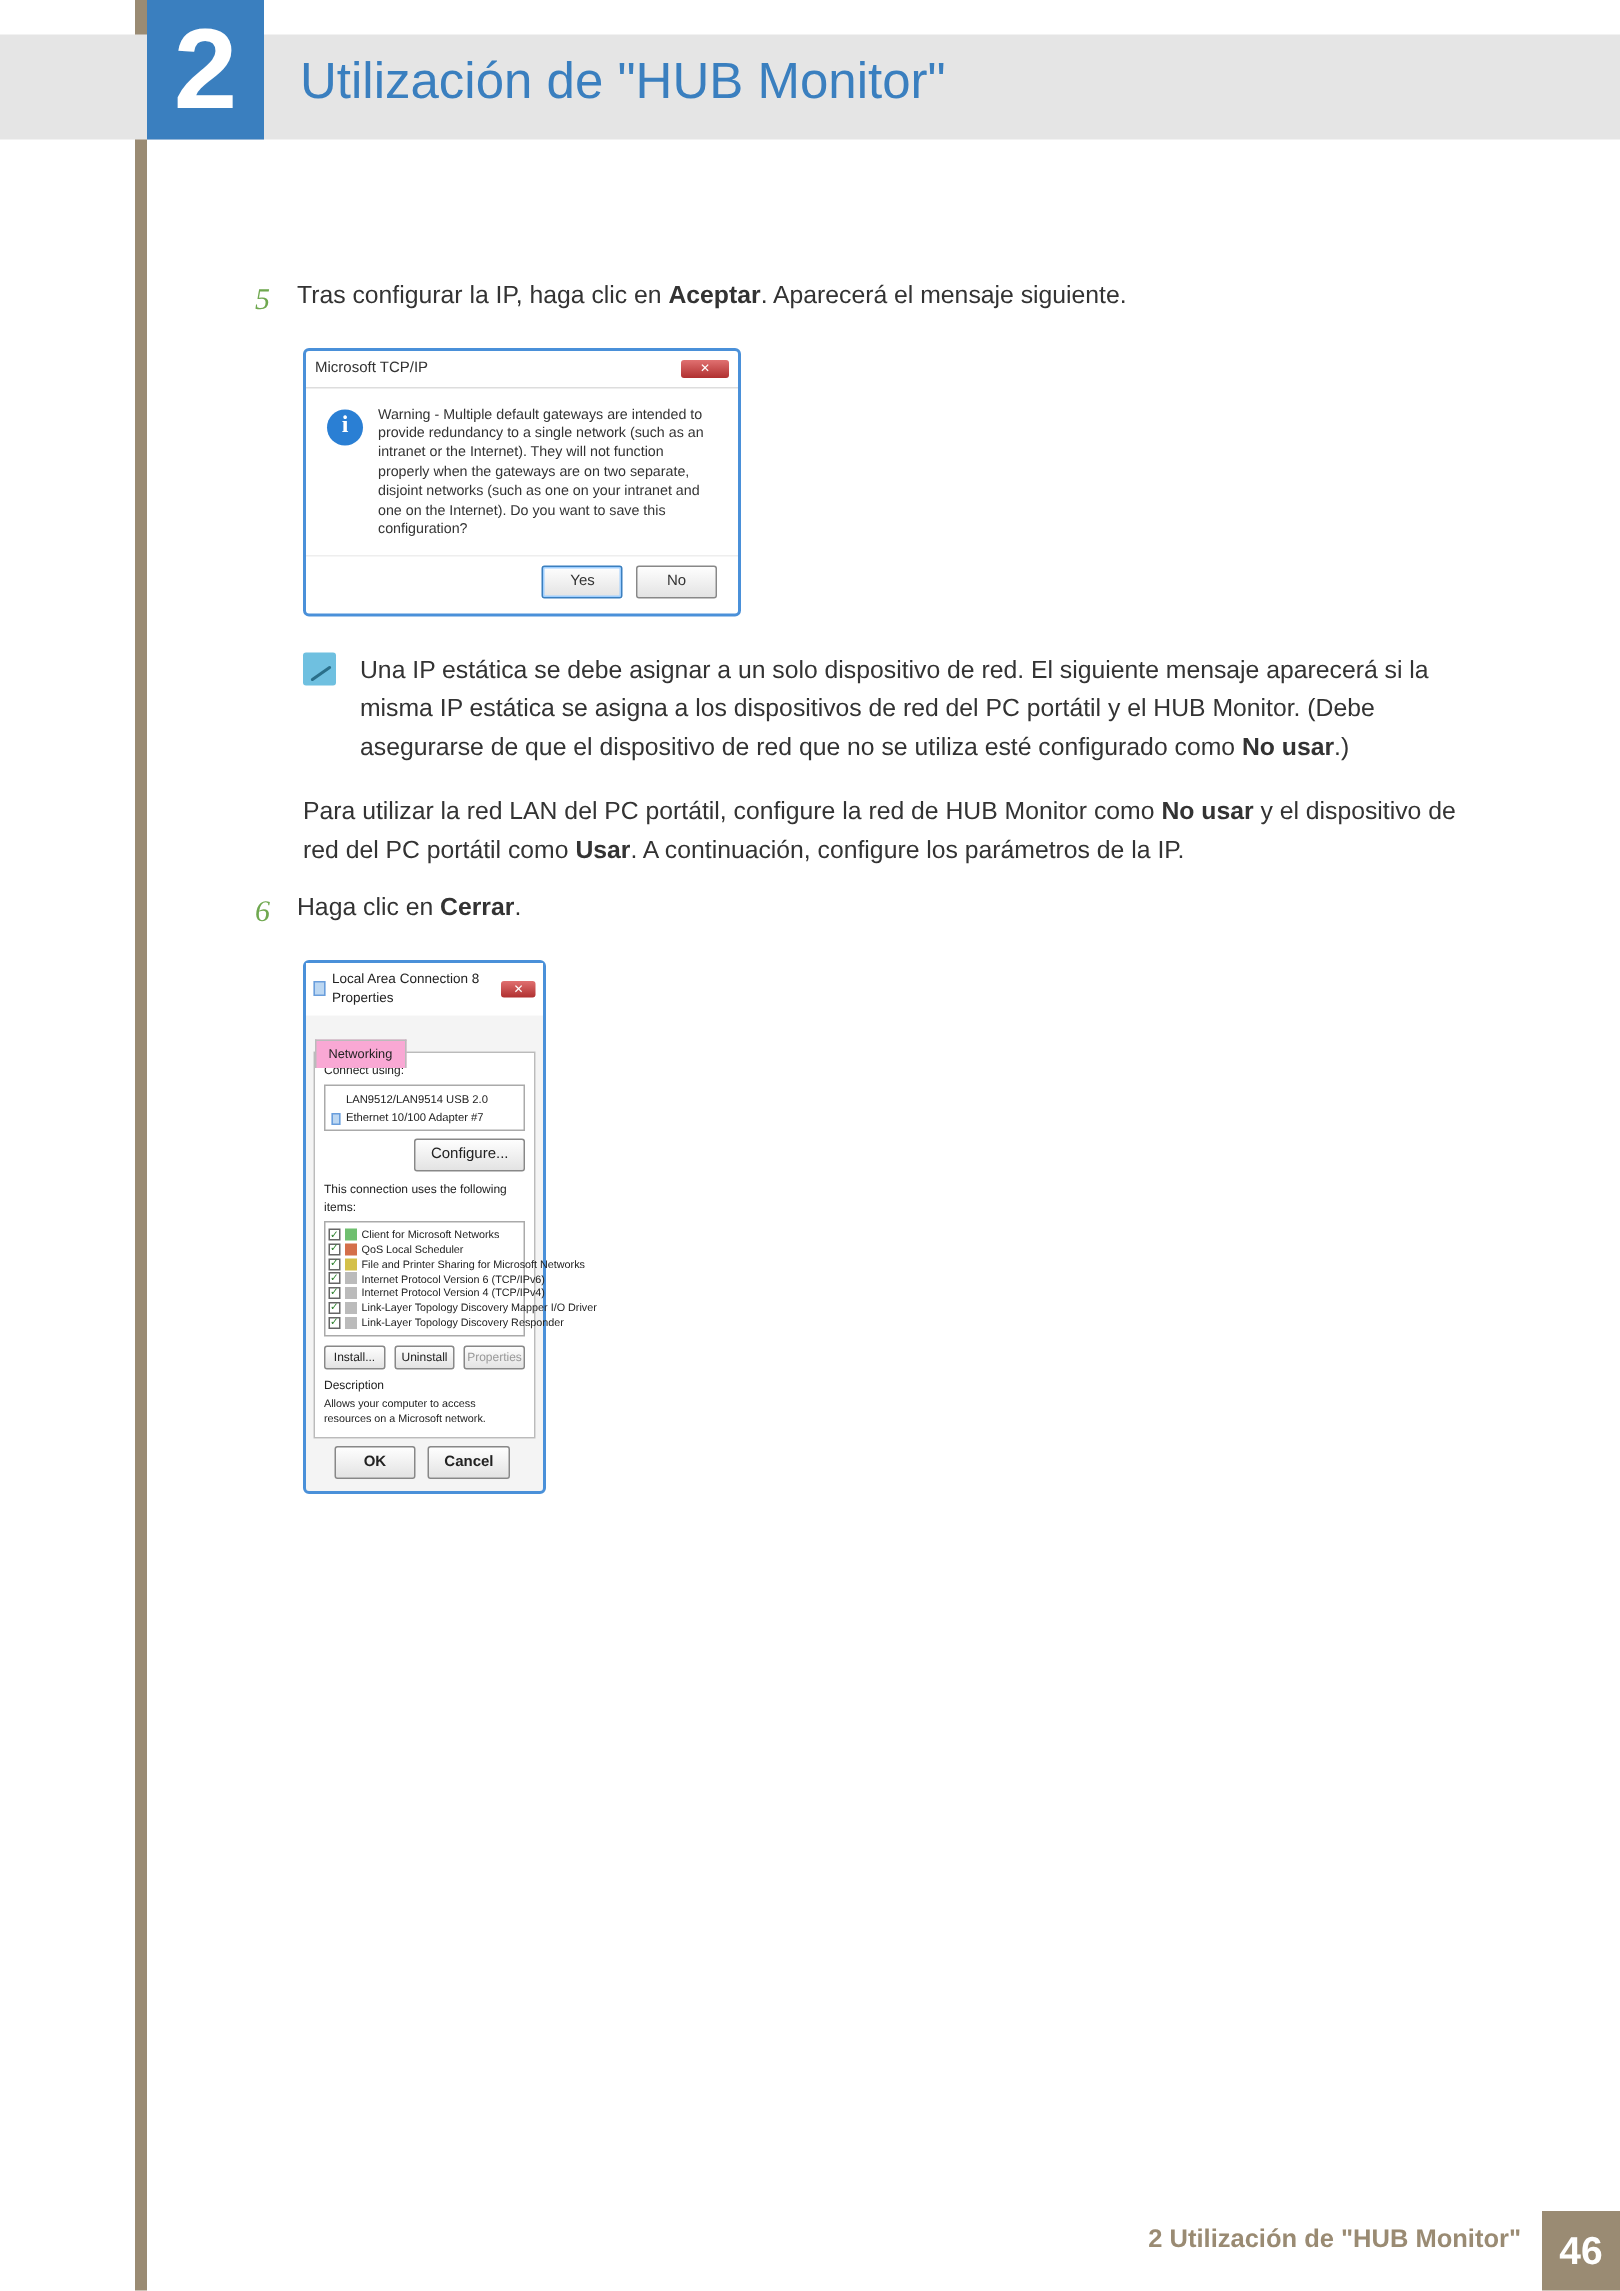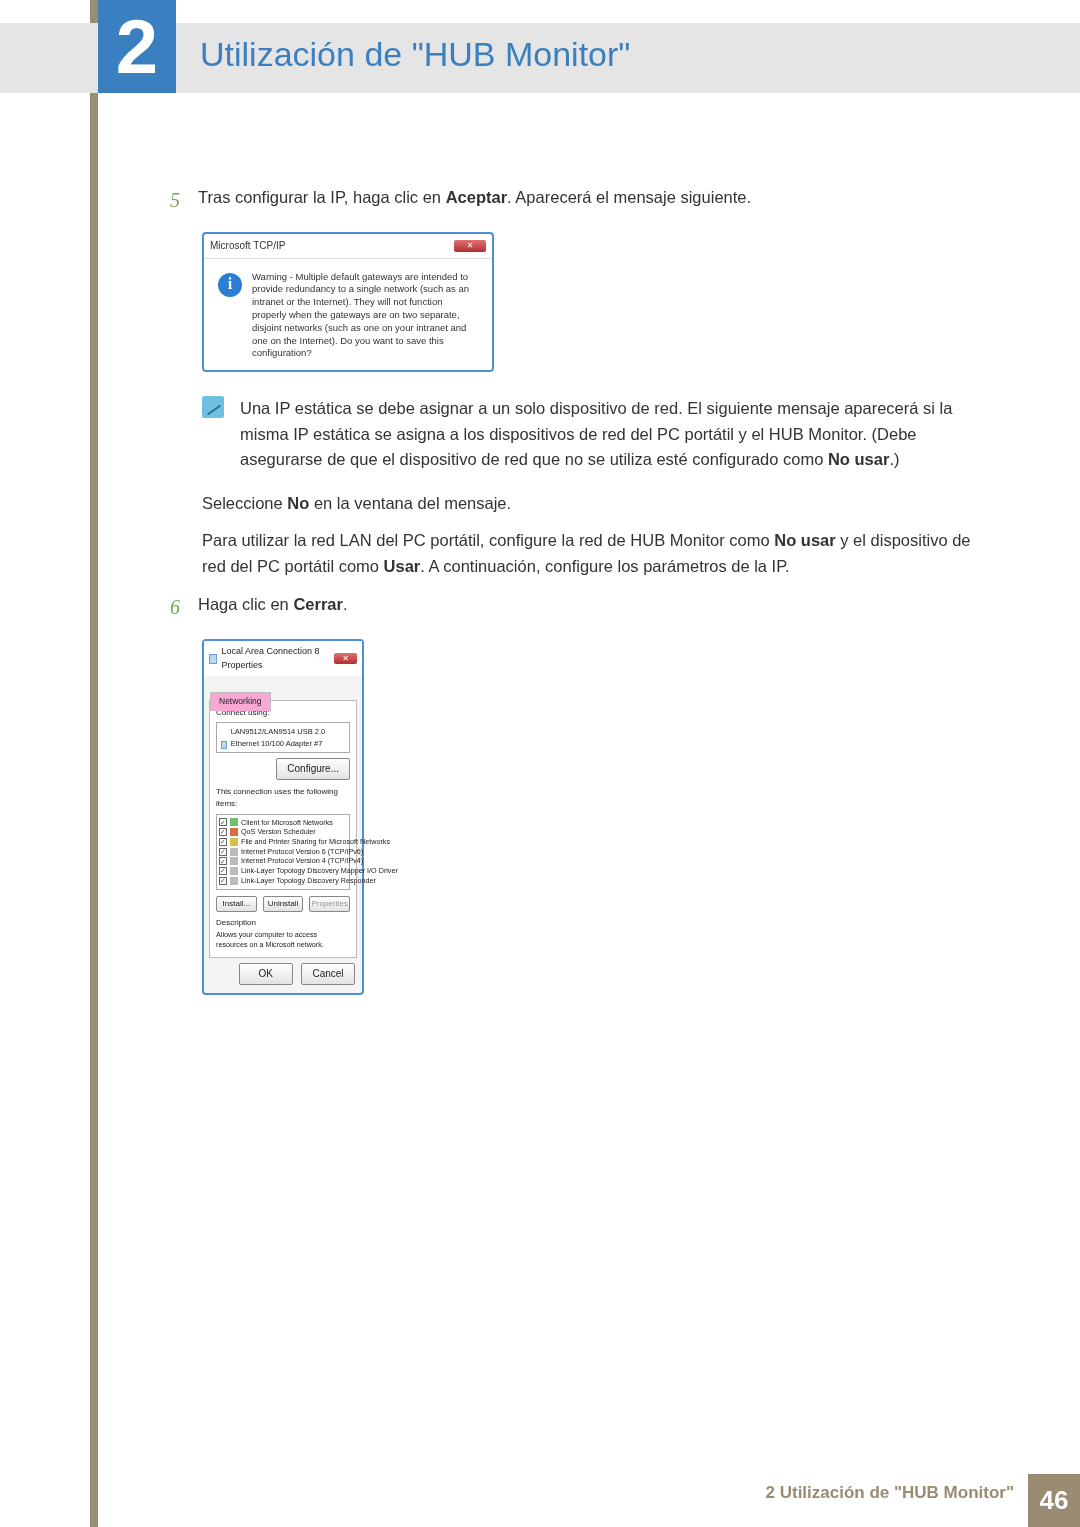--- a/index.html
+++ b/index.html
@@ -267,21 +267,22 @@
   }
   .btn-row3 .win-btn { flex:1; min-width:0; font-size:8px; padding:1px 0; margin:0; }
   .btn-disabled { color:#999; }
   .desc-box {
     font-size:7.2px;
     line-height:1.3;
   }
   .desc-box .desc-label { font-size:8px; margin-bottom:2px; }
   .dialog2 .bottom-row {
     text-align:right;
-    padding:0 7px 8px 5px;
+    padding:0 22px 8px 5px;
+    font-weight:bold;
   }
   .dialog2 .close-btn2 {
     background: linear-gradient(#e07070,#b03030);
     color:#fff;
     width:28px; height:11px;
     border-radius:2px;
     font-size:8px;
     line-height:11px;
     text-align:center;
   }
@@ -336,32 +337,33 @@
 
   <div class="dialog1">
     <div class="titlebar">
       <span>Microsoft TCP/IP</span>
       <span class="close-btn">✕</span>
     </div>
     <div class="dlg-body">
       <div class="info-icon-lg">i</div>
       <div class="dlg-text">Warning - Multiple default gateways are intended to provide redundancy to a single network (such as an intranet or the Internet). They will not function properly when the gateways are on two separate, disjoint networks (such as one on your intranet and one on the Internet). Do you want to save this configuration?</div>
     </div>
+    <div class="dlg-buttonrow">
+      <span class="win-btn focus">Yes</span>
+      <span class="win-btn">No</span>
+    </div>
   </div>
 
   <div class="note">
     <div class="note-icon"></div>
     <div class="note-text">
       <span>Una IP estática se debe asignar a un solo dispositivo de red. El siguiente mensaje aparecerá si la misma IP estática se asigna a los dispositivos de red del PC portátil y el HUB Monitor. (Debe asegurarse de que el dispositivo de red que no se utiliza esté configurado como </span><span class="bold">No usar</span><span>.)</span>
     </div>
   </div>
 
-  <p class="plain-para">
-    <span>Seleccione </span><span class="bold">No</span><span> en la ventana del mensaje.</span>
-  </p>
 
   <p class="plain-para">
     <span>Para utilizar la red LAN del PC portátil, configure la red de HUB Monitor como </span><span class="bold">No usar</span><span> y el dispositivo de red del PC portátil como </span><span class="bold">Usar</span><span>. A continuación, configure los parámetros de la IP.</span>
   </p>
 
   <div class="step">
     <div class="step-num">6</div>
     <div class="step-body">
       <span>Haga clic en </span><span class="bold">Cerrar</span><span>.</span>
     </div>
@@ -388,21 +390,21 @@
       <div class="label-sm">This connection uses the following items:</div>
       <div class="items-box">
         <div class="item-row">
             <span class="cb">✓</span>
             <span class="itm-icon ic-green"></span>
             <span>Client for Microsoft Networks</span>
           </div>
         <div class="item-row">
             <span class="cb">✓</span>
             <span class="itm-icon ic-red"></span>
-            <span>QoS Version Scheduler</span>
+            <span>QoS Local Scheduler</span>
           </div>
         <div class="item-row">
             <span class="cb">✓</span>
             <span class="itm-icon ic-yellow"></span>
             <span>File and Printer Sharing for Microsoft Networks</span>
           </div>
         <div class="item-row">
             <span class="cb">✓</span>
             <span class="itm-icon ic-gray"></span>
             <span>Internet Protocol Version 6 (TCP/IPv6)</span>

